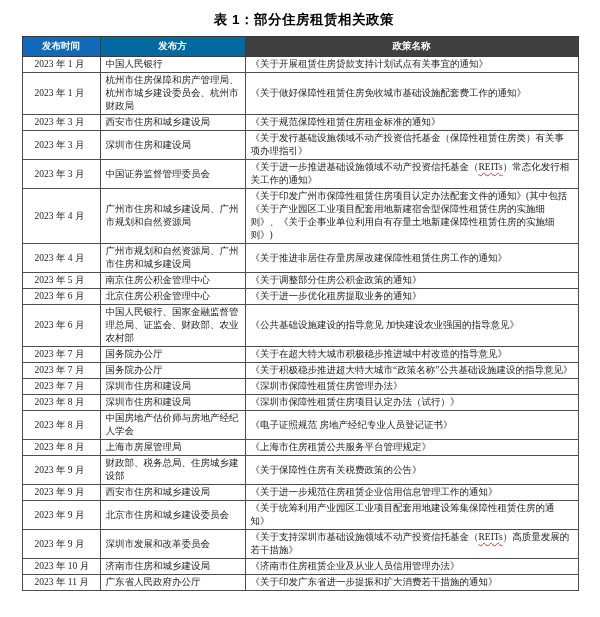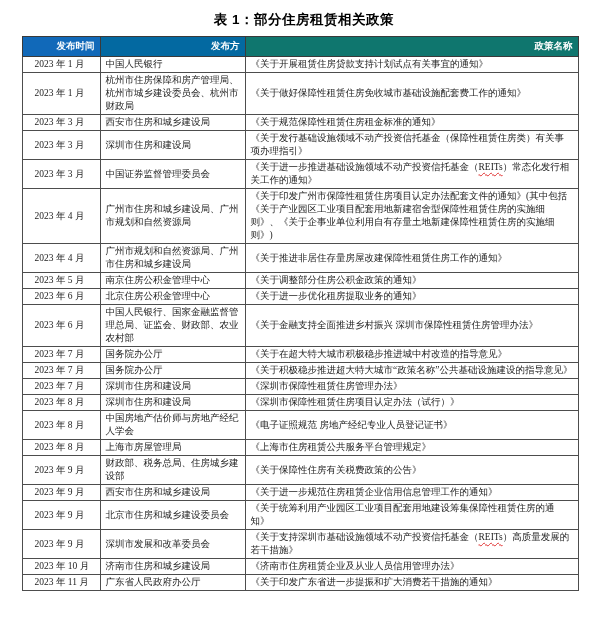--- a/index.html
+++ b/index.html
@@ -17,21 +17,21 @@
   }
   table.policy-table{
     width:556px;margin:7px auto 0 auto;
     border-collapse:collapse;table-layout:fixed;
     border:1.5px solid #3a3a3a;
   }
   col.c-date{width:78px;}
   col.c-publisher{width:145px;}
   col.c-policy{width:333px;}
   th{
-    color:#fff;font-size:9.5px;font-weight:bold;text-align:right;
+    color:#fff;font-size:9.5px;font-weight:bold;text-align:center;
     padding:3px 5px;border:1px solid #3a3a3a;
     font-family:"Liberation Sans","DejaVu Sans",sans-serif;
   }
   td{
     font-size:9.5px;line-height:13px;color:#222;
     padding:1px 5px;border:1px solid #4d4d4d;
     vertical-align:middle;word-break:break-all;
   }
   td.date-cell{white-space:nowrap;padding-left:12px;}
   .spell{
@@ -49,21 +49,21 @@
   <table class="policy-table">
     <colgroup>
       <col class="c-date">
         <col class="c-publisher">
         <col class="c-policy">
     </colgroup>
     <thead>
       <tr>
         <th style="background: rgb(17, 105, 185); color: rgb(255, 255, 255);">发布时间</th>
         <th style="background: #0369a1; color: rgb(255, 255, 255);">发布方</th>
-        <th style="background: #0f766e; color: rgb(255, 255, 255);">政策名称</th>
+        <th style="background: #404040; color: rgb(255, 255, 255);">政策名称</th>
       </tr>
     </thead>
     <tbody>
       <tr>
         <td class="date-cell">2023 年 1 月</td>
         <td>中国人民银行</td>
         <td class="policy-cell">《关于开展租赁住房贷款支持计划试点有关事宜的通知》</td>
       </tr>
       <tr>
         <td class="date-cell">2023 年 1 月</td>
@@ -101,21 +101,21 @@
         <td class="policy-cell">《关于调整部分住房公积金政策的通知》</td>
       </tr>
       <tr>
         <td class="date-cell">2023 年 6 月</td>
         <td>北京住房公积金管理中心</td>
         <td class="policy-cell">《关于进一步优化租房提取业务的通知》</td>
       </tr>
       <tr>
         <td class="date-cell">2023 年 6 月</td>
         <td>中国人民银行、国家金融监督管理总局、证监会、财政部、农业农村部</td>
-        <td class="policy-cell">《关于金融支持全面推进乡村振兴 深圳市保障性租赁住房管理办法》</td>
+        <td class="policy-cell">《公共基础设施建设的指导意见 加快建设农业强国的指导意见》</td>
       </tr>
       <tr>
         <td class="date-cell">2023 年 7 月</td>
         <td>国务院办公厅</td>
         <td class="policy-cell">《关于在超大特大城市积极稳步推进城中村改造的指导意见》</td>
       </tr>
       <tr>
         <td class="date-cell">2023 年 7 月</td>
         <td>国务院办公厅</td>
         <td class="policy-cell">《关于积极稳步推进超大特大城市“政策名称”公共基础设施建设的指导意见》</td>

